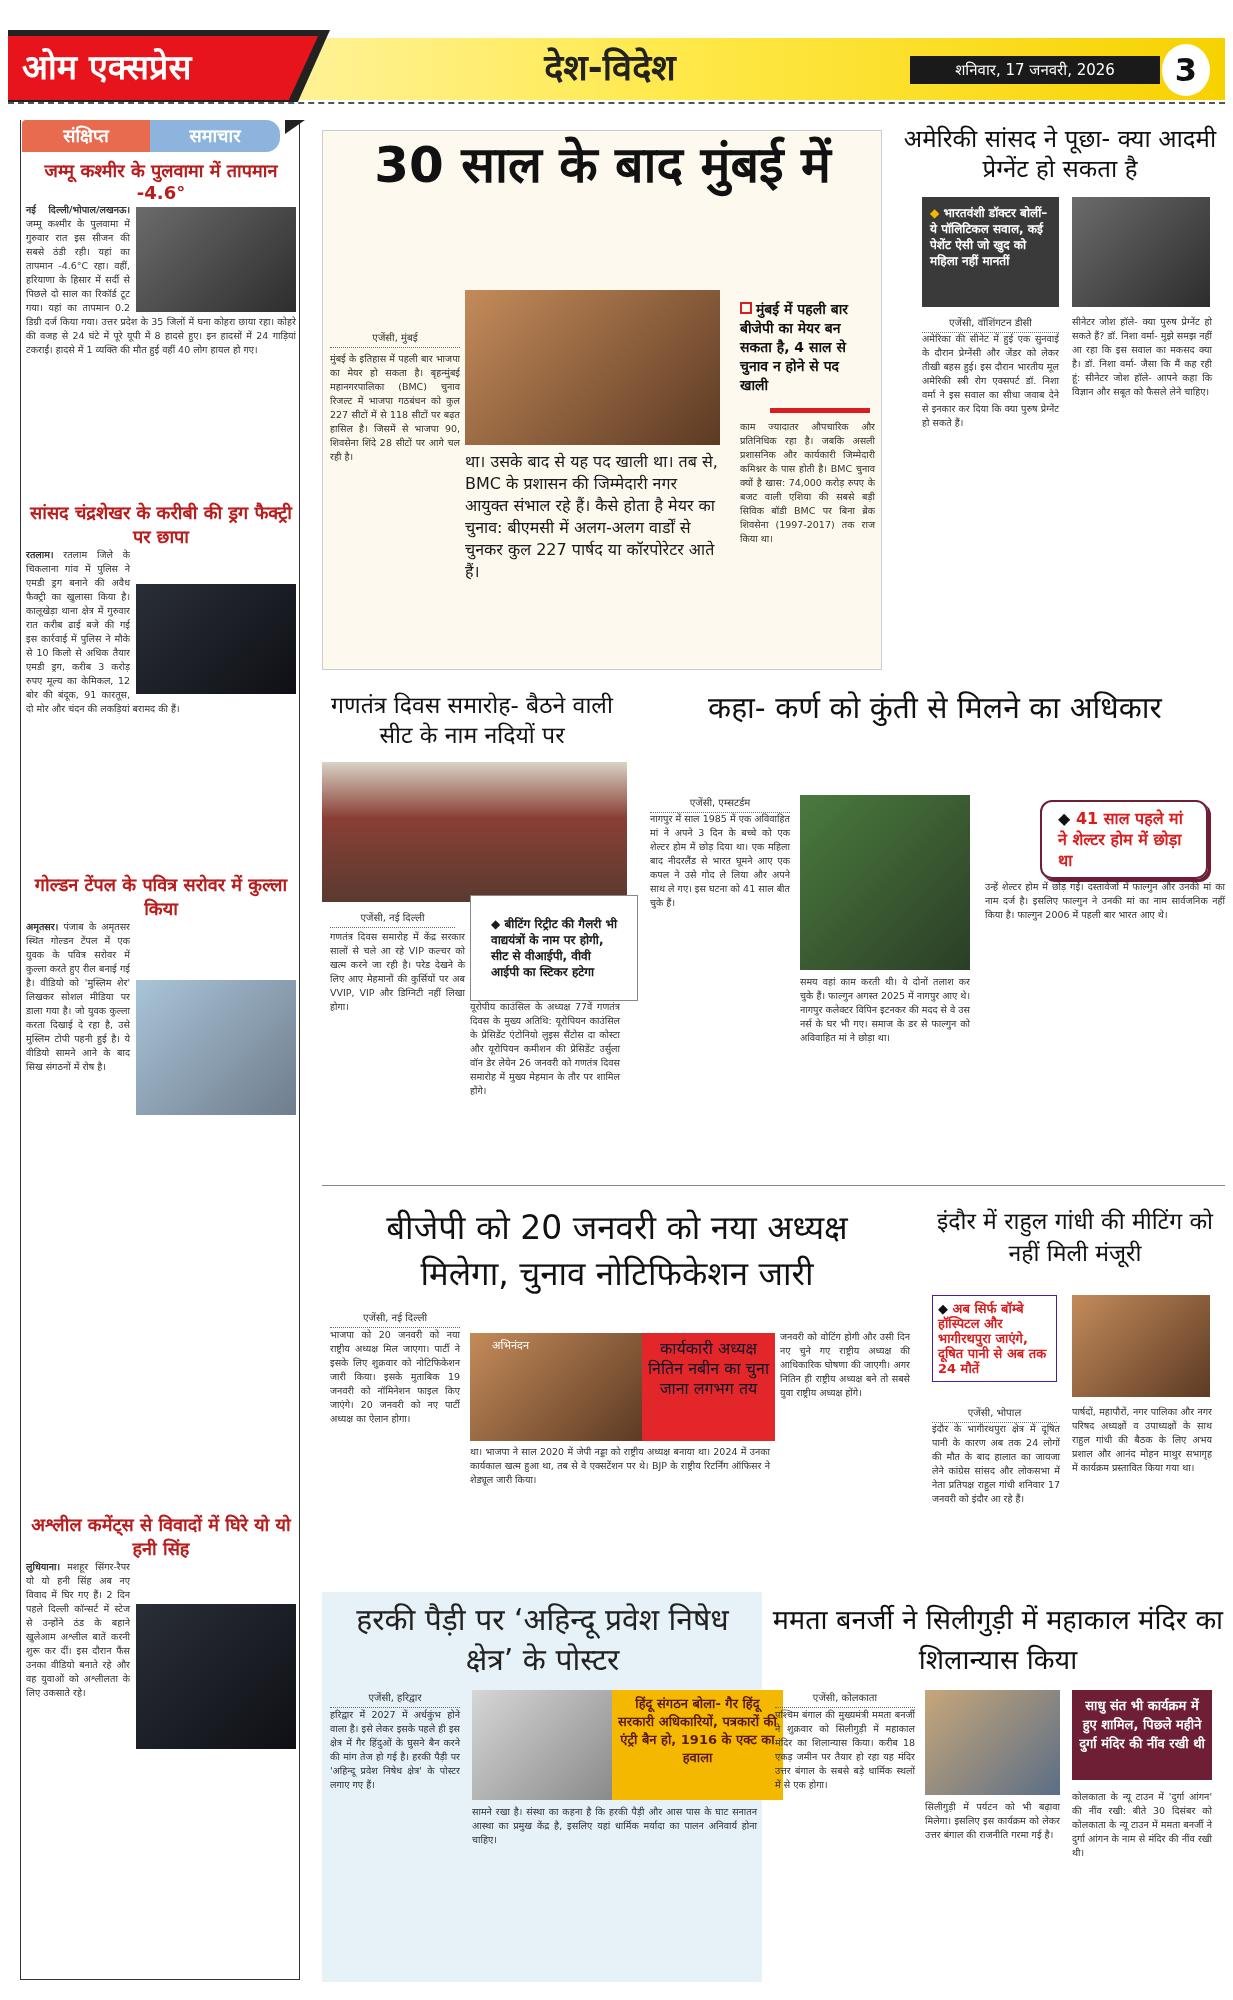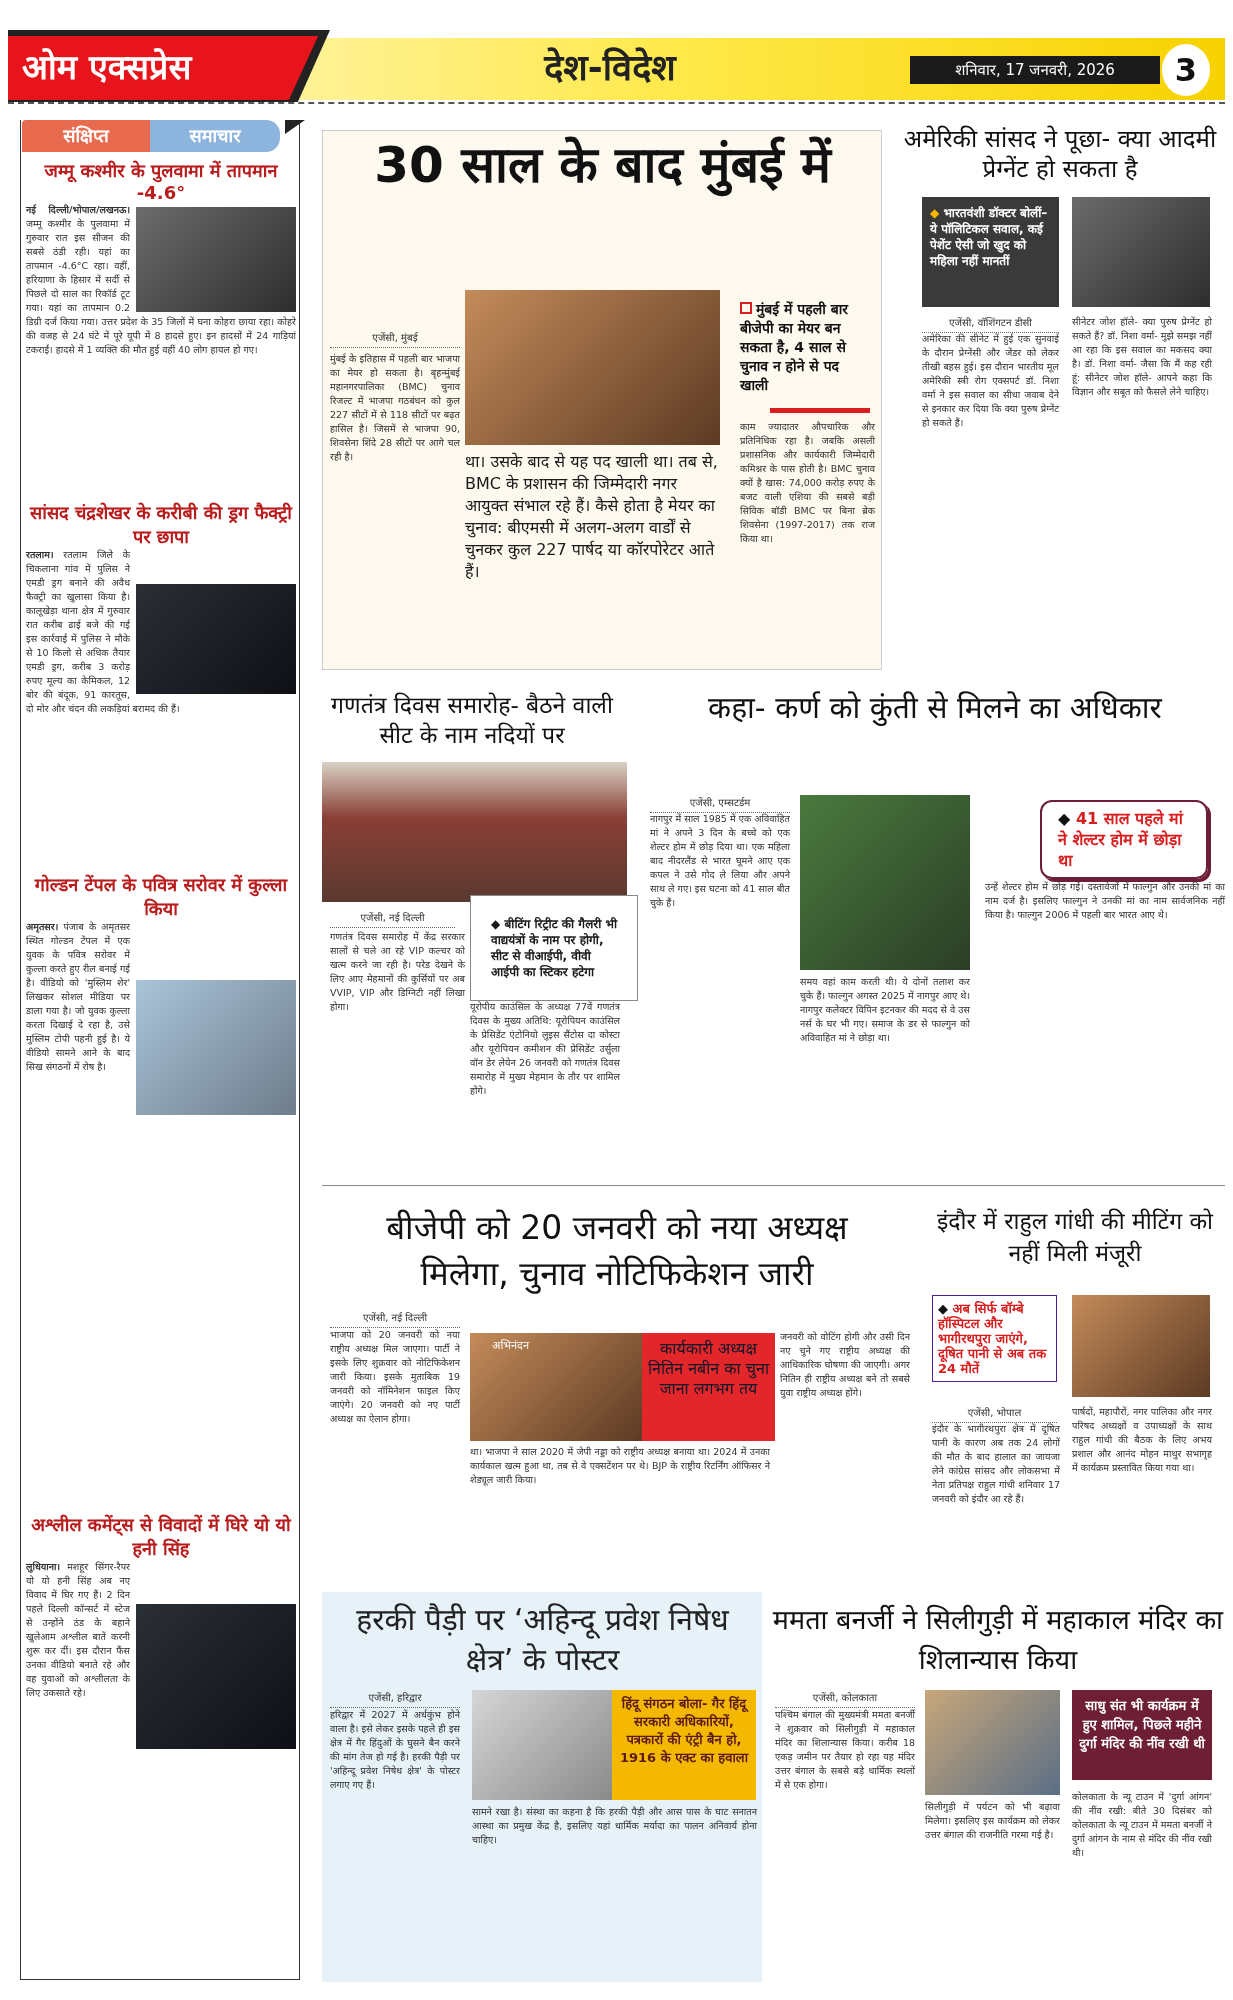--- a/index.html
+++ b/index.html
@@ -147,21 +147,21 @@
 <div class="abs photo warm" style="left:1072px;top:1295px;width:138px;height:102px;"></div>
 <div class="abs dateline" style="left:932px;top:1405px;width:125px;">एजेंसी, भोपाल</div>
 <div class="abs body-txt" style="left:932px;top:1422px;width:128px;">इंदौर के भागीरथपुरा क्षेत्र में दूषित पानी के कारण अब तक 24 लोगों की मौत के बाद हालात का जायजा लेने कांग्रेस सांसद और लोकसभा में नेता प्रतिपक्ष राहुल गांधी शनिवार 17 जनवरी को इंदौर आ रहे हैं।</div>
 <div class="abs body-txt" style="left:1072px;top:1405px;width:140px;">पार्षदों, महापौरों, नगर पालिका और नगर परिषद अध्यक्षों व उपाध्यक्षों के साथ राहुल गांधी की बैठक के लिए अभय प्रशाल और आनंद मोहन माथुर सभागृह में कार्यक्रम प्रस्तावित किया गया था।</div>
 
 <div class="abs" style="left:322px;top:1592px;width:440px;height:390px;background:#e6f1f8;"></div>
 <div class="abs" style="left:330px;top:1600px;width:425px;text-align:center;font-size:30px;line-height:40px;color:#222;">हरकी पैड़ी पर ‘अहिन्दू प्रवेश निषेध क्षेत्र’ के पोस्टर</div>
 <div class="abs dateline" style="left:330px;top:1690px;width:130px;">एजेंसी, हरिद्वार</div>
 <div class="abs body-txt" style="left:330px;top:1708px;width:130px;">हरिद्वार में 2027 में अर्धकुंभ होने वाला है। इसे लेकर इसके पहले ही इस क्षेत्र में गैर हिंदुओं के घुसने बैन करने की मांग तेज हो गई है। हरकी पैड़ी पर 'अहिन्दू प्रवेश निषेध क्षेत्र' के पोस्टर लगाए गए हैं।</div>
 <div class="abs photo" style="left:472px;top:1690px;width:140px;height:110px;background:linear-gradient(135deg,#d6d6d6,#8a8a8a);"></div>
-<div class="abs" style="left:612px;top:1690px;width:144px;height:110px;background:#f5b800;color:#5a1a1a;font-size:13px;line-height:18px;text-align:center;padding:5px;font-weight:bold;">हिंदू संगठन बोला- गैर हिंदू सरकारी अधिकारियों, पत्रकारों की एंट्री बैन हो, 1916 के एक्ट का हवाला</div>
+<div class="abs" style="left:612px;top:1690px;width:171px;height:110px;background:#f5b800;color:#5a1a1a;font-size:13px;line-height:18px;text-align:center;padding:5px;font-weight:bold;">हिंदू संगठन बोला- गैर हिंदू सरकारी अधिकारियों, पत्रकारों की एंट्री बैन हो, 1916 के एक्ट का हवाला</div>
 <div class="abs body-txt" style="left:472px;top:1805px;width:285px;">सामने रखा है। संस्था का कहना है कि हरकी पैड़ी और आस पास के घाट सनातन आस्था का प्रमुख केंद्र है, इसलिए यहां धार्मिक मर्यादा का पालन अनिवार्य होना चाहिए।</div>
 
 <div class="abs big-h" style="left:768px;top:1600px;width:460px;font-size:27px;line-height:40px;">ममता बनर्जी ने सिलीगुड़ी में महाकाल मंदिर का शिलान्यास किया</div>
 <div class="abs dateline" style="left:775px;top:1690px;width:140px;">एजेंसी, कोलकाता</div>
 <div class="abs body-txt" style="left:775px;top:1708px;width:140px;">पश्चिम बंगाल की मुख्यमंत्री ममता बनर्जी ने शुक्रवार को सिलीगुड़ी में महाकाल मंदिर का शिलान्यास किया। करीब 18 एकड़ जमीन पर तैयार हो रहा यह मंदिर उत्तर बंगाल के सबसे बड़े धार्मिक स्थलों में से एक होगा।</div>
 <div class="abs photo temple" style="left:925px;top:1690px;width:135px;height:105px;"></div>
 <div class="abs" style="left:1072px;top:1690px;width:140px;height:90px;background:#6e1f36;color:#fff;font-size:13px;line-height:19px;text-align:center;padding:6px;font-weight:bold;">साधु संत भी कार्यक्रम में हुए शामिल, पिछले महीने दुर्गा मंदिर की नींव रखी थी</div>
 <div class="abs body-txt" style="left:925px;top:1800px;width:135px;">सिलीगुड़ी में पर्यटन को भी बढ़ावा मिलेगा। इसलिए इस कार्यक्रम को लेकर उत्तर बंगाल की राजनीति गरमा गई है।</div>
 <div class="abs body-txt" style="left:1072px;top:1790px;width:140px;">कोलकाता के न्यू टाउन में 'दुर्गा आंगन' की नींव रखी: बीते 30 दिसंबर को कोलकाता के न्यू टाउन में ममता बनर्जी ने दुर्गा आंगन के नाम से मंदिर की नींव रखी थी।</div>
 

